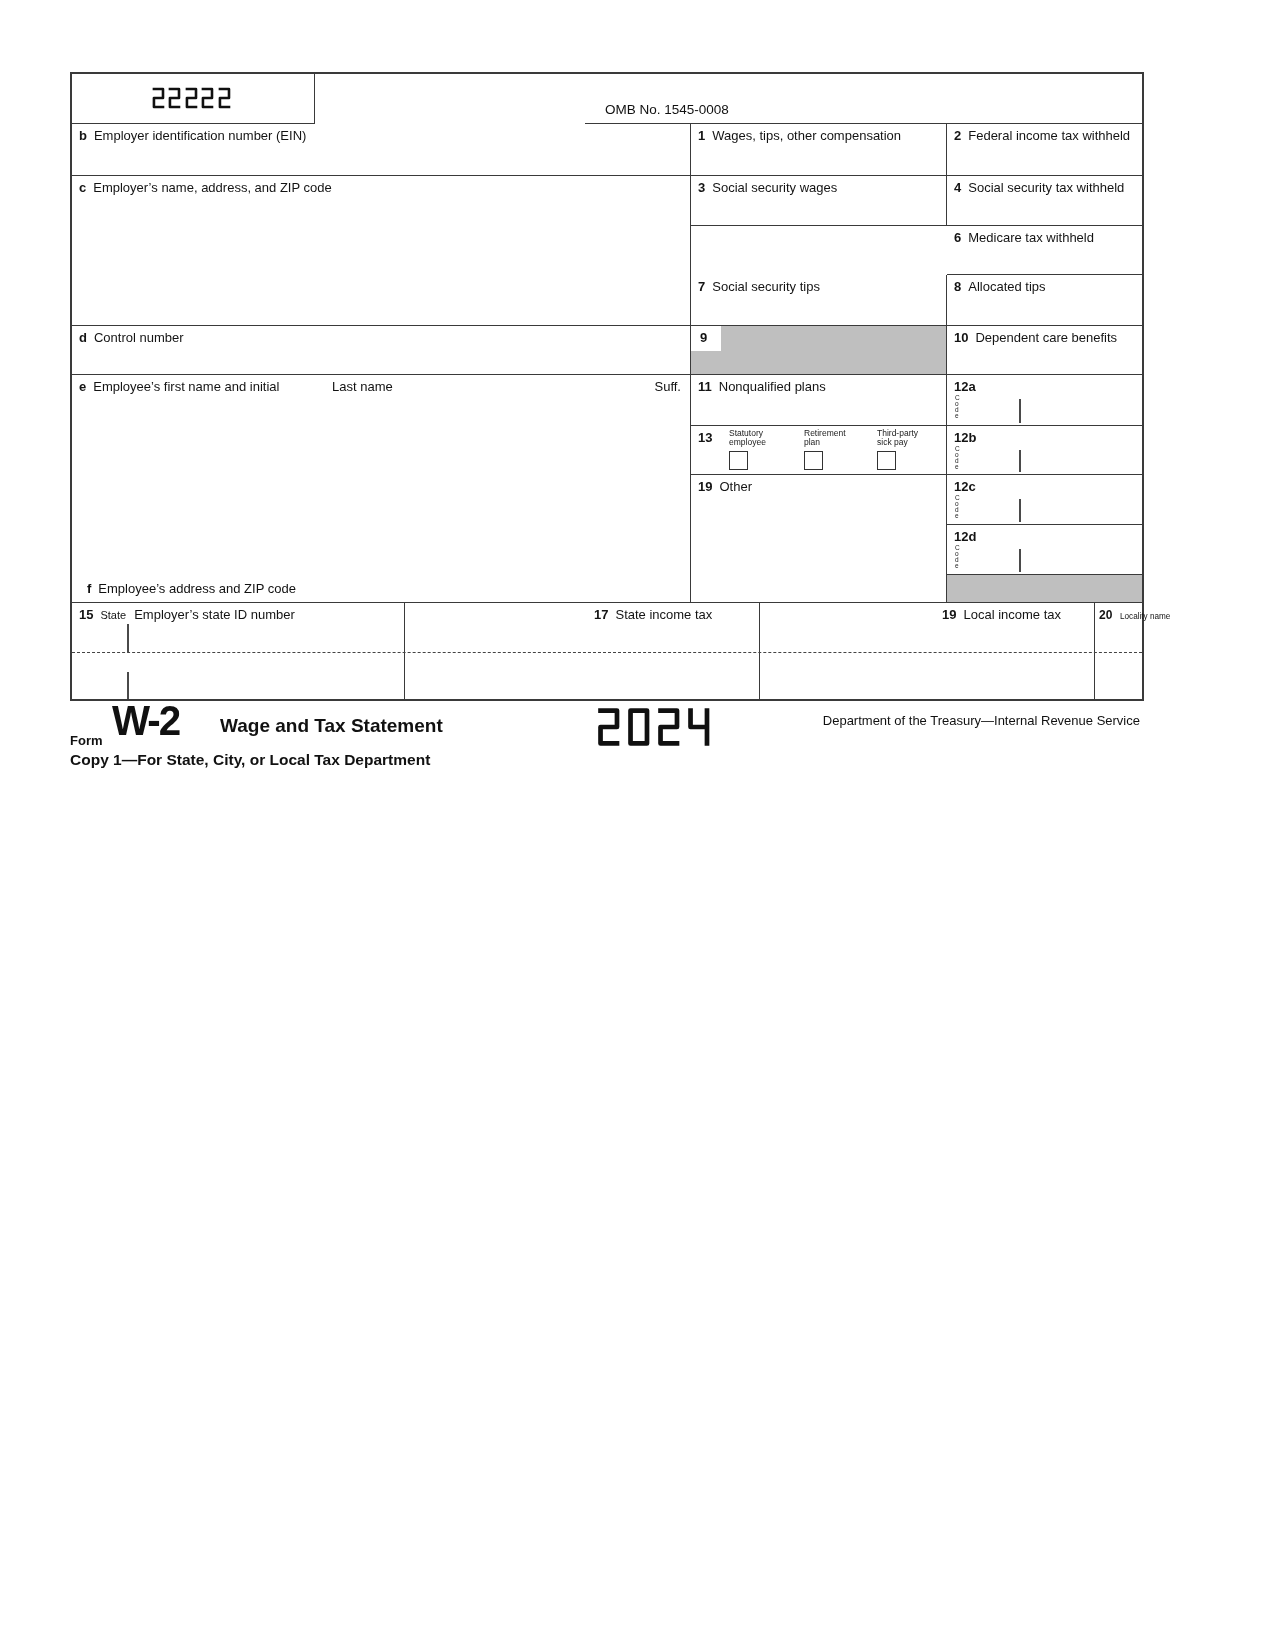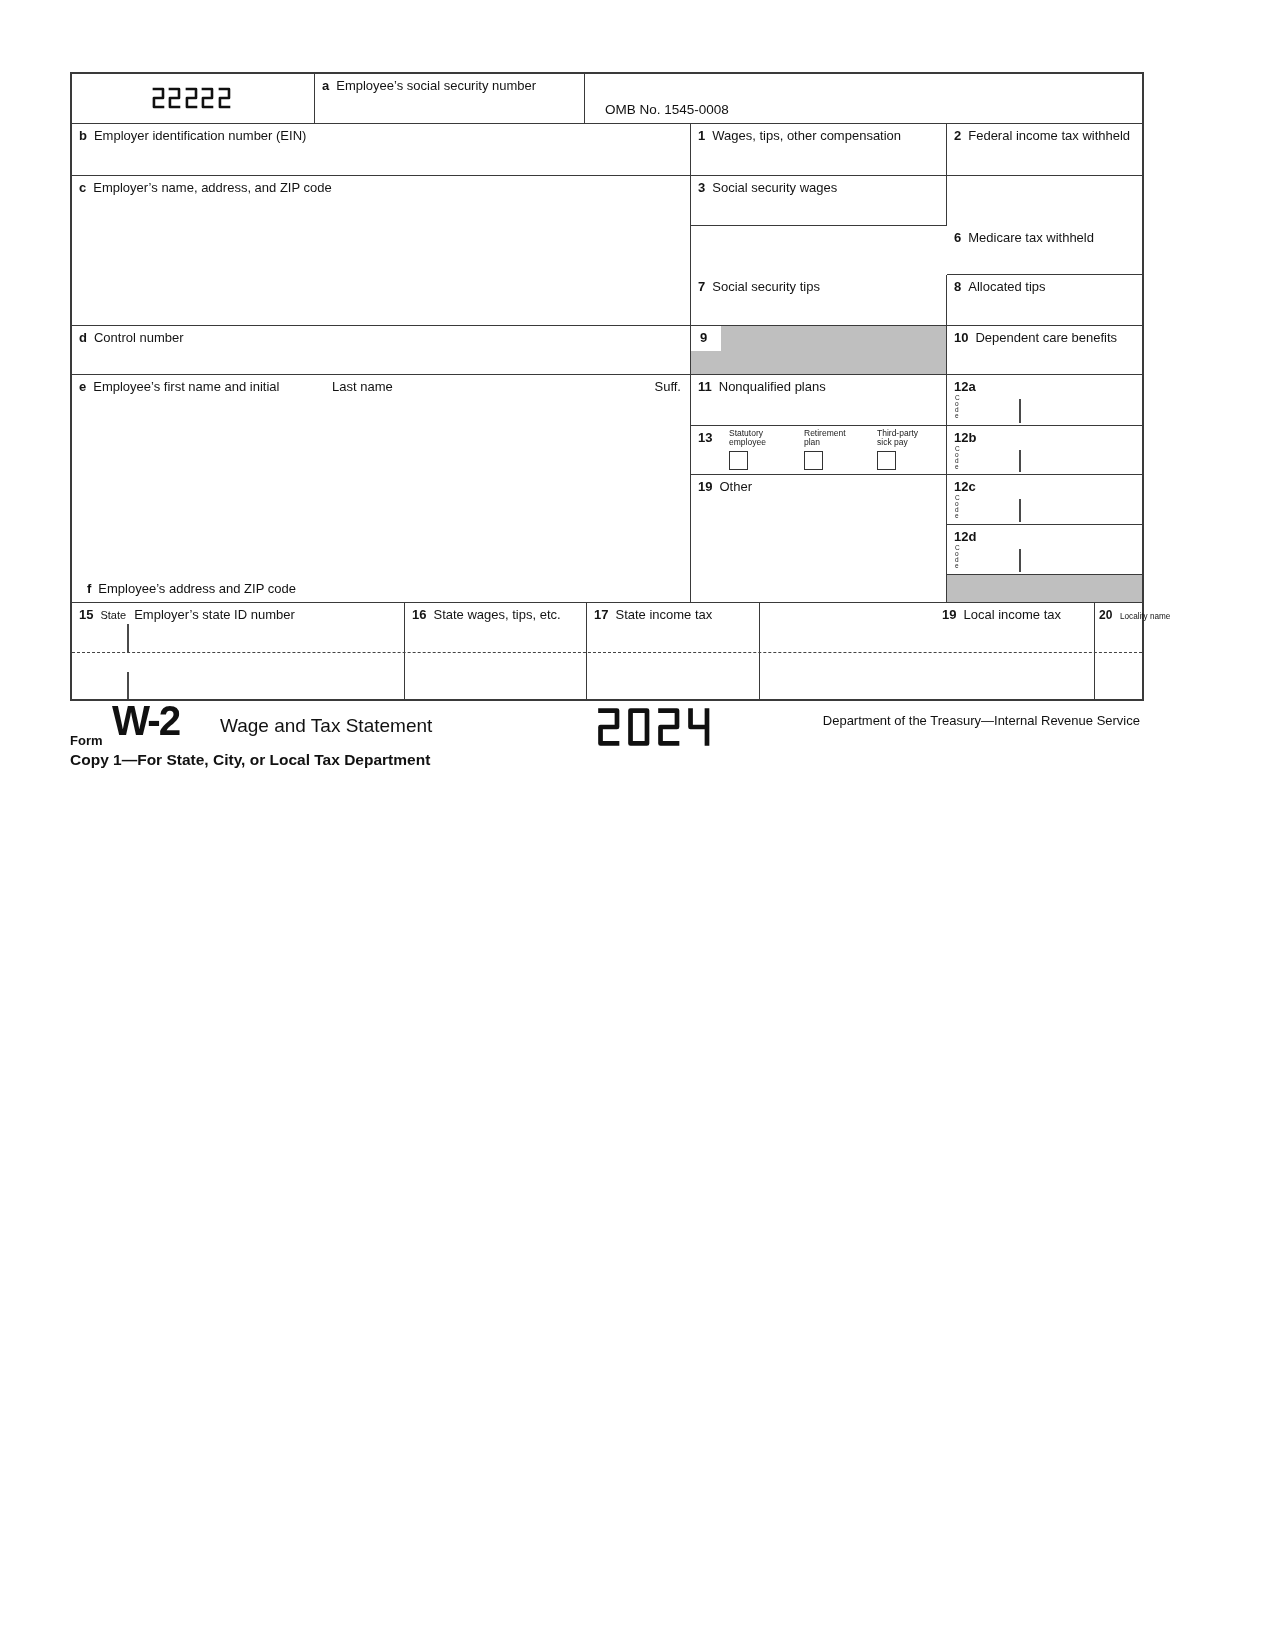--- a/index.html
+++ b/index.html
@@ -23,21 +23,21 @@
   .tick15 { position:absolute; left:55px; width:1.5px; background:#4a4a4a; }
   .dash { position:absolute; left:0; width:1070px; height:0; border-top:1.5px dashed #444; }
   .ckgroup { position:absolute; top:3px; }
   .ckgroup .cklab { font-size:8.5px; line-height:9px; color:#222; }
   .ckb { width:17px; height:17px; border:1.5px solid #333; background:#fff; margin-top:4px; }
   .digits { display:flex; align-items:center; }
   .footer { position:absolute; left:70px; top:697px; width:1070px; height:90px; }
   .formword { position:absolute; left:0; top:36px; font-size:13px; font-weight:bold; }
   .w2 { position:absolute; left:42px; top:0px; font-size:42px; font-weight:800;
         letter-spacing:-2px; transform:scaleX(0.96); transform-origin:left; }
-  .stmt { position:absolute; left:150px; top:18px; font-size:19px; font-weight:normal; }
+  .stmt { position:absolute; left:150px; top:18px; font-size:19px; font-weight:bold; }
   .yearpos { position:absolute; left:527px; top:10px; }
   .agency { position:absolute; right:0; top:16px; font-size:13px; }
   .copyline { position:absolute; left:0; top:54px; font-size:15.5px; font-weight:bold; }
   .suff { position:absolute; right:9px; top:4px; font-size:13px; }
   .lastname { position:absolute; left:260px; top:4px; font-size:13px; }
   .flab { position:absolute; left:15px; bottom:6px; font-size:13px; white-space:nowrap; }
   .flab b { margin-right:7px; }
   .code22222 { position:absolute; left:0; right:0; top:13px; display:flex; justify-content:center; }
   .loclab { font-size:9.5px; display:inline-block; transform:scaleX(0.86); transform-origin:left; margin-left:4px; }
   .statew { font-size:11px; margin:0 8px 0 0; }
@@ -60,42 +60,42 @@
             <path d="M1.5 1.5 H8.5 V8.5 H1.5 V15.5 H8.5" fill="none" stroke="#101010" stroke-width="2" stroke-linecap="square" stroke-linejoin="round"></path>
           </svg>
           <svg viewBox="0 0 10 17" style="height:22px;width:12.941176470588236px;margin-right:3.52px;display:block;">
             <path d="M1.5 1.5 H8.5 V8.5 H1.5 V15.5 H8.5" fill="none" stroke="#101010" stroke-width="2" stroke-linecap="square" stroke-linejoin="round"></path>
           </svg>
           <svg viewBox="0 0 10 17" style="height:22px;width:12.941176470588236px;margin-right:3.52px;display:block;">
             <path d="M1.5 1.5 H8.5 V8.5 H1.5 V15.5 H8.5" fill="none" stroke="#101010" stroke-width="2" stroke-linecap="square" stroke-linejoin="round"></path>
           </svg>
         </div>
     </div>
-    <div class="cell br bb" style="left:243px;top:0;width:270px;height:50px;">
-      <div class="lab"><b>a</b><span>Employee’s social security number</span></div>
-    </div>
     <div class="cell bb" style="left:513px;top:0;width:557px;height:50px;">
       <div style="position:absolute;left:20px;bottom:6px;font-size:13.5px;">OMB No. 1545-0008</div>
     </div>
 
     <div class="cell br bb" style="left:0;top:50px;width:619px;height:52px;">
       <div class="lab"><b>b</b><span>Employer identification number (EIN)</span></div>
     </div>
     <div class="cell br bb" style="left:619px;top:50px;width:256px;height:52px;">
       <div class="lab"><b>1</b><span>Wages, tips, other compensation</span></div>
     </div>
     <div class="cell bb" style="left:875px;top:50px;width:195px;height:52px;">
       <div class="lab"><b>2</b><span>Federal income tax withheld</span></div>
     </div>
 
     <div class="cell br bb" style="left:0;top:102px;width:619px;height:150px;">
       <div class="lab"><b>c</b><span>Employer’s name, address, and ZIP code</span></div>
     </div>
     <div class="cell br bb" style="left:619px;top:102px;width:256px;height:50px;">
       <div class="lab"><b>3</b><span>Social security wages</span></div>
+    </div>
+    <div class="cell bb" style="left:875px;top:102px;width:195px;height:50px;">
+      <div class="lab"><b>4</b><span>Social security tax withheld</span></div>
     </div>
     <div class="cell bb" style="left:875px;top:152px;width:195px;height:49px;">
       <div class="lab"><b>6</b><span>Medicare tax withheld</span></div>
     </div>
     <div class="cell br bb" style="left:619px;top:201px;width:256px;height:51px;">
       <div class="lab"><b>7</b><span>Social security tips</span></div>
     </div>
     <div class="cell bb" style="left:875px;top:201px;width:195px;height:51px;">
       <div class="lab"><b>8</b><span>Allocated tips</span></div>
     </div>
@@ -166,23 +166,20 @@
 
     <div class="cell br" style="left:0;top:529px;width:333px;height:96px;">
       <div class="lab" style="display:flex;align-items:baseline;">
         <b>15</b>
           <span class="statew">State</span>
           <span>Employer’s state ID number</span>
       </div>
       <div class="tick15" style="top:21px;height:28px;"></div>
       <div class="tick15" style="top:69px;height:27px;"></div>
     </div>
-    <div class="cell br" style="left:333px;top:529px;width:182px;height:96px;">
-      <div class="lab"><b>16</b><span>State wages, tips, etc.</span></div>
-    </div>
     <div class="cell br" style="left:515px;top:529px;width:173px;height:96px;">
       <div class="lab"><b>17</b><span>State income tax</span></div>
     </div>
     <div class="cell br" style="left:863px;top:529px;width:160px;height:96px;">
       <div class="lab"><b>19</b><span>Local income tax</span></div>
     </div>
     <div class="cell" style="left:1023px;top:529px;width:47px;height:96px;">
       <div class="lab sm" style="left:4px;white-space:nowrap;"><b style="font-size:12px;">20</b><span class="loclab">Locality name</span></div>
     </div>
     <div class="dash" style="top:578px;"></div>

